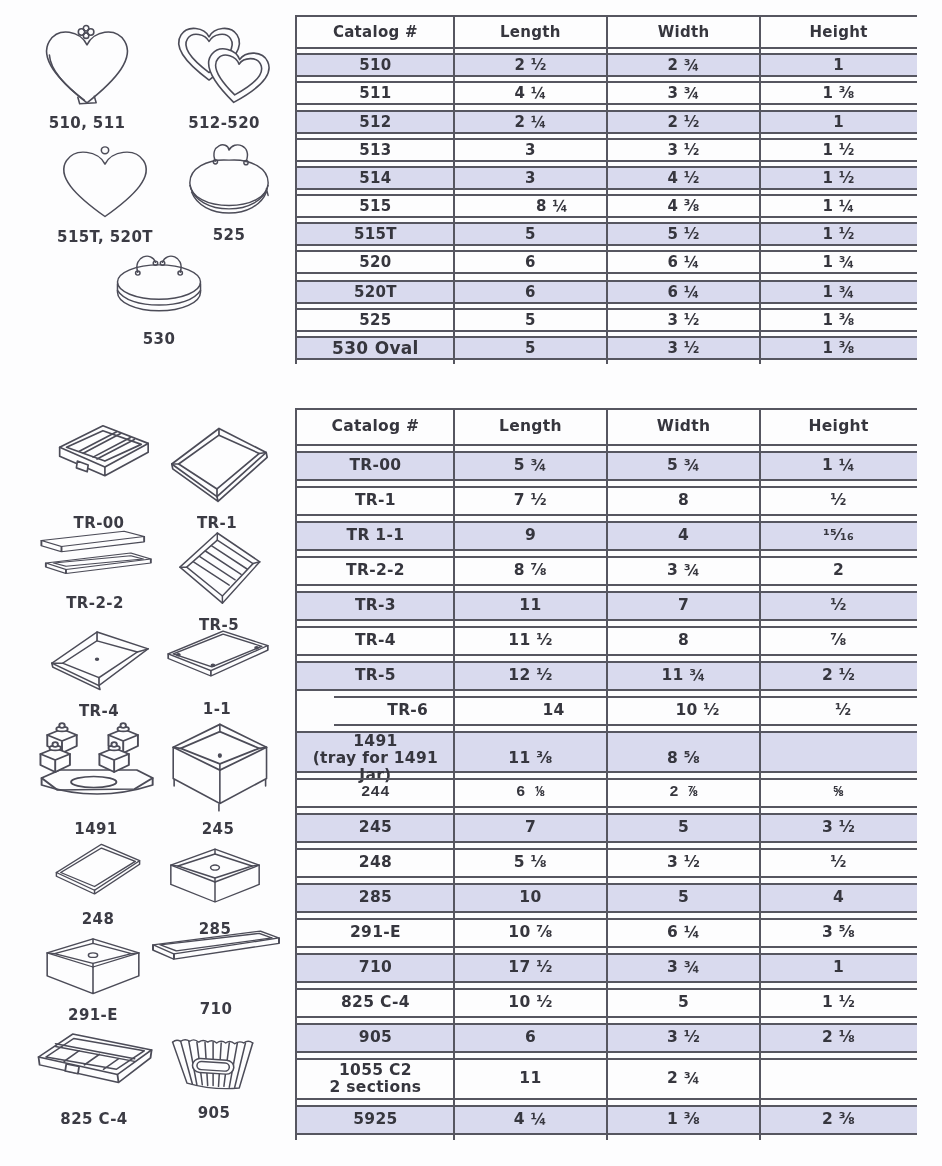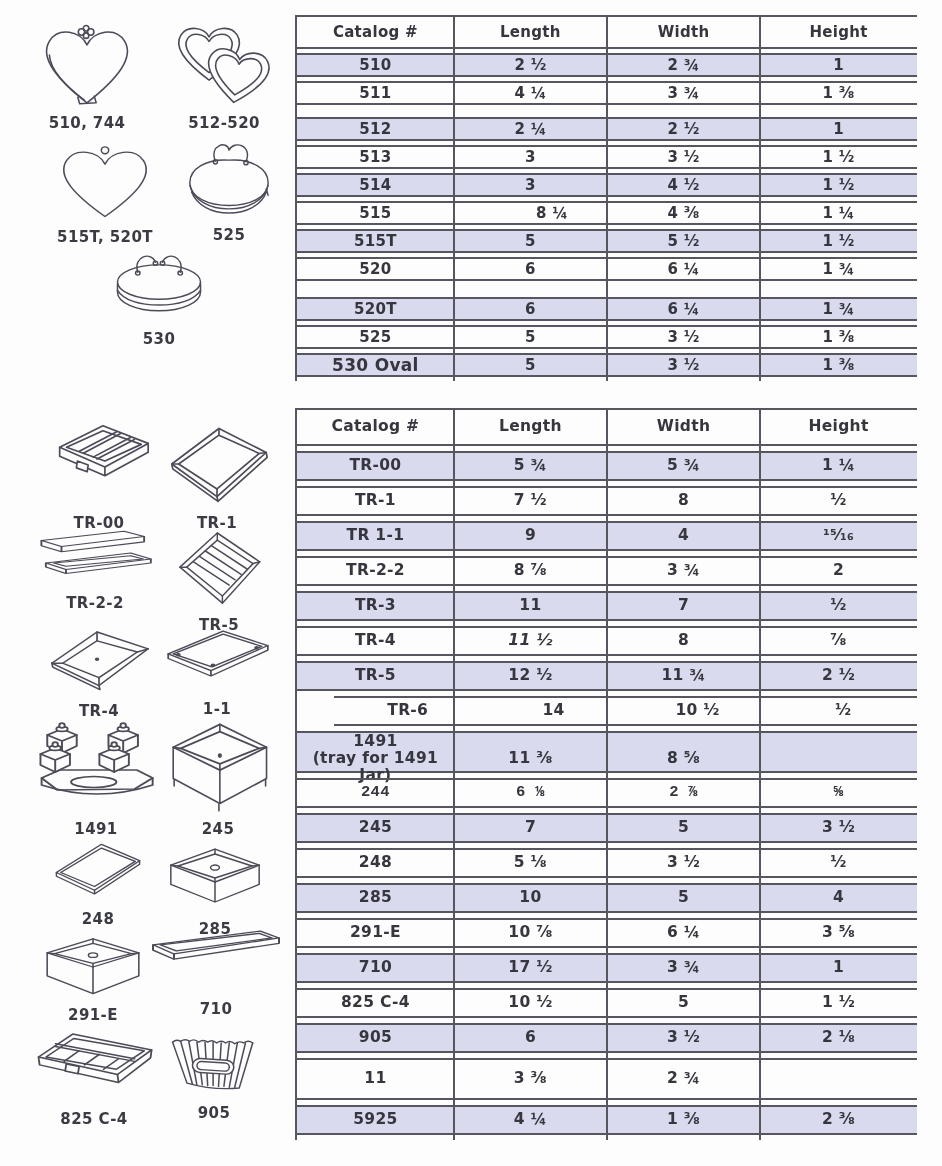--- a/index.html
+++ b/index.html
@@ -40,21 +40,21 @@
          <g fill="none" stroke="#4c4c58" stroke-width="1.7" stroke-linejoin="round" stroke-linecap="round">
  <path d="M60 27 C53 12 29 7 19 23 C8 41 27 64 60 90 C93 64 112 41 101 23 C91 7 67 12 60 27 Z"></path>
  <path d="M19 38 C20 54 36 72 57 87"></path>
  <path d="M50 84 L52 91 L70 90 L68 83"></path>
  <circle cx="54" cy="13" r="3.5"></circle>
           <circle cx="64" cy="13" r="3.5"></circle>
  <circle cx="59" cy="17" r="3"></circle>
           <circle cx="59" cy="9" r="3"></circle>
         </g>
        </svg>
-       <div class="fig-label">510, 744</div>
+       <div class="fig-label">510, 511</div>
     </div>
     <div class="figure" style="left: 168px; top: 18px; width: 112px;">
       <svg viewBox="0 0 120 100" preserveAspectRatio="none" style="height:94px">
          <g fill="none" stroke="#4c4c58" stroke-width="1.7" stroke-linejoin="round" stroke-linecap="round">
  <path d="M44 20 C39 10 21 7 14 18 C6 30 18 47 44 66 C70 47 82 30 74 18 C67 7 49 10 44 20 Z"></path>
  <path d="M44 25 C40 17 26 14 21 22 C15 31 25 44 44 58 C63 44 73 31 67 22 C62 14 48 17 44 25 Z"></path>
  <g transform="translate(30,24) rotate(8 44 40)">
   <path d="M44 20 C39 10 21 7 14 18 C6 30 18 47 44 66 C70 47 82 30 74 18 C67 7 49 10 44 20 Z" fill="#fdfdfe"></path>
   <path d="M44 25 C40 17 26 14 21 22 C15 31 25 44 44 58 C63 44 73 31 67 22 C62 14 48 17 44 25 Z"></path>
  </g>
@@ -300,21 +300,21 @@
         <div class="t-cell" style="font-size:15px;">Length</div>
         <div class="t-cell" style="font-size:15px;">Width</div>
         <div class="t-cell" style="font-size:15px;">Height</div>
       </div>
       <div class="t-row" style="height:20px;background:#d9daee;margin-bottom:4px;">
         <div class="t-cell" style="font-size:15px;">510</div>
         <div class="t-cell" style="font-size:15px;">2 ½</div>
         <div class="t-cell" style="font-size:15px;">2 ¾</div>
         <div class="t-cell" style="font-size:15px;">1</div>
       </div>
-      <div class="t-row" style="height:20px;background:transparent;margin-bottom:12px;">
+      <div class="t-row" style="height:20px;background:transparent;margin-bottom:5px;">
         <div class="t-cell" style="font-size:15px;">511</div>
         <div class="t-cell" style="font-size:15px;">4 ¼</div>
         <div class="t-cell" style="font-size:15px;">3 ¾</div>
         <div class="t-cell" style="font-size:15px;">1 ⅜</div>
       </div>
       <div class="t-row" style="height:20px;background:#d9daee;margin-bottom:4px;">
         <div class="t-cell" style="font-size:15px;">512</div>
         <div class="t-cell" style="font-size:15px;">2 ¼</div>
         <div class="t-cell" style="font-size:15px;">2 ½</div>
         <div class="t-cell" style="font-size:15px;">1</div>
@@ -336,21 +336,21 @@
         <div class="t-cell" style="font-size:15px;padding-left:43px;">8 ¼</div>
         <div class="t-cell" style="font-size:15px;">4 ⅜</div>
         <div class="t-cell" style="font-size:15px;">1 ¼</div>
       </div>
       <div class="t-row" style="height:20px;background:#d9daee;margin-bottom:4px;">
         <div class="t-cell" style="font-size:15px;">515T</div>
         <div class="t-cell" style="font-size:15px;">5</div>
         <div class="t-cell" style="font-size:15px;">5 ½</div>
         <div class="t-cell" style="font-size:15px;">1 ½</div>
       </div>
-      <div class="t-row" style="height:20px;background:transparent;margin-bottom:16px;">
+      <div class="t-row" style="height:20px;background:transparent;margin-bottom:6px;">
         <div class="t-cell" style="font-size:15px;">520</div>
         <div class="t-cell" style="font-size:15px;">6</div>
         <div class="t-cell" style="font-size:15px;">6 ¼</div>
         <div class="t-cell" style="font-size:15px;">1 ¾</div>
       </div>
       <div class="t-row" style="height:20px;background:#d9daee;margin-bottom:4px;">
         <div class="t-cell" style="font-size:15px;">520T</div>
         <div class="t-cell" style="font-size:15px;">6</div>
         <div class="t-cell" style="font-size:15px;">6 ¼</div>
         <div class="t-cell" style="font-size:15px;">1 ¾</div>
@@ -403,21 +403,21 @@
         <div class="t-cell" style="font-size:15.5px;">2</div>
       </div>
       <div class="t-row" style="height:26px;background:#d9daee;margin-bottom:5px;">
         <div class="t-cell" style="font-size:15.5px;">TR-3</div>
         <div class="t-cell" style="font-size:15.5px;">11</div>
         <div class="t-cell" style="font-size:15.5px;">7</div>
         <div class="t-cell" style="font-size:15.5px;">½</div>
       </div>
       <div class="t-row" style="height:26px;background:transparent;margin-bottom:5px;">
         <div class="t-cell" style="font-size:15.5px;">TR-4</div>
-        <div class="t-cell" style="font-size:15.5px;font-style:italic;">11 ½</div>
+        <div class="t-cell" style="font-size:15.5px;">11 ½</div>
         <div class="t-cell" style="font-size:15.5px;">8</div>
         <div class="t-cell" style="font-size:15.5px;">⅞</div>
       </div>
       <div class="t-row" style="height:26px;background:#d9daee;margin-bottom:5px;">
         <div class="t-cell" style="font-size:15.5px;">TR-5</div>
         <div class="t-cell" style="font-size:15.5px;">12 ½</div>
         <div class="t-cell" style="font-size:15.5px;">11 ¾</div>
         <div class="t-cell" style="font-size:15.5px;">2 ½</div>
       </div>
       <div class="t-row" style="height:26px;background:transparent;margin-bottom:5px;margin-left:37px;">
@@ -475,22 +475,23 @@
         <div class="t-cell" style="font-size:15.5px;">5</div>
         <div class="t-cell" style="font-size:15.5px;">1 ½</div>
       </div>
       <div class="t-row" style="height:26px;background:#d9daee;margin-bottom:5px;">
         <div class="t-cell" style="font-size:15.5px;">905</div>
         <div class="t-cell" style="font-size:15.5px;">6</div>
         <div class="t-cell" style="font-size:15.5px;">3 ½</div>
         <div class="t-cell" style="font-size:15.5px;">2 ⅛</div>
       </div>
       <div class="t-row" style="height:38px;background:transparent;margin-bottom:5px;">
+        <div class="t-cell" style="font-size:15.5px;">1055 C2
+2 sections</div>
         <div class="t-cell" style="font-size:15.5px;">11</div>
-        <div class="t-cell" style="font-size:15.5px;">3 ⅜</div>
         <div class="t-cell" style="font-size:15.5px;">2 ¾</div>
       </div>
       <div class="t-row" style="height:26px;background:#d9daee;margin-bottom:5px;">
         <div class="t-cell" style="font-size:15.5px;">5925</div>
         <div class="t-cell" style="font-size:15.5px;">4 ¼</div>
         <div class="t-cell" style="font-size:15.5px;">1 ⅜</div>
         <div class="t-cell" style="font-size:15.5px;">2 ⅜</div>
       </div>
       <div class="vsep" style="left:calc(25.3% - 1px);"></div>
       <div class="vsep" style="left:calc(50% - 1px);"></div>

